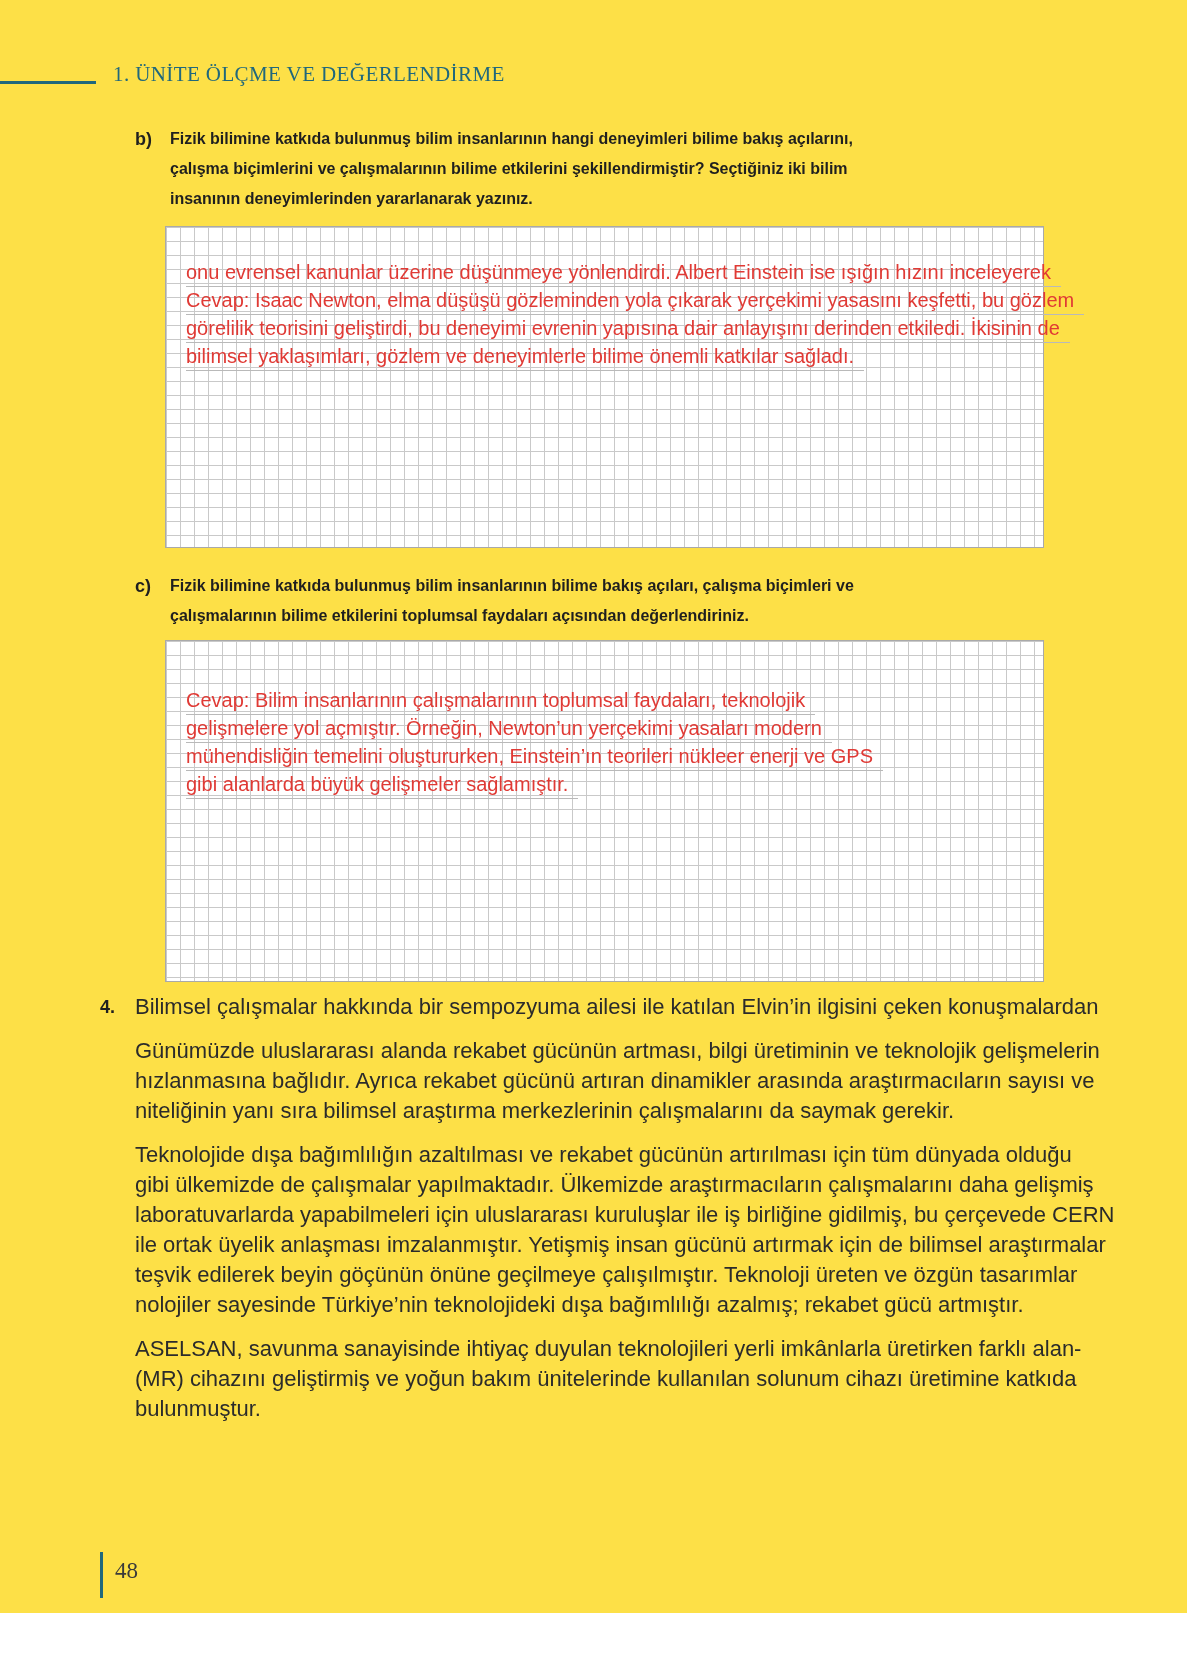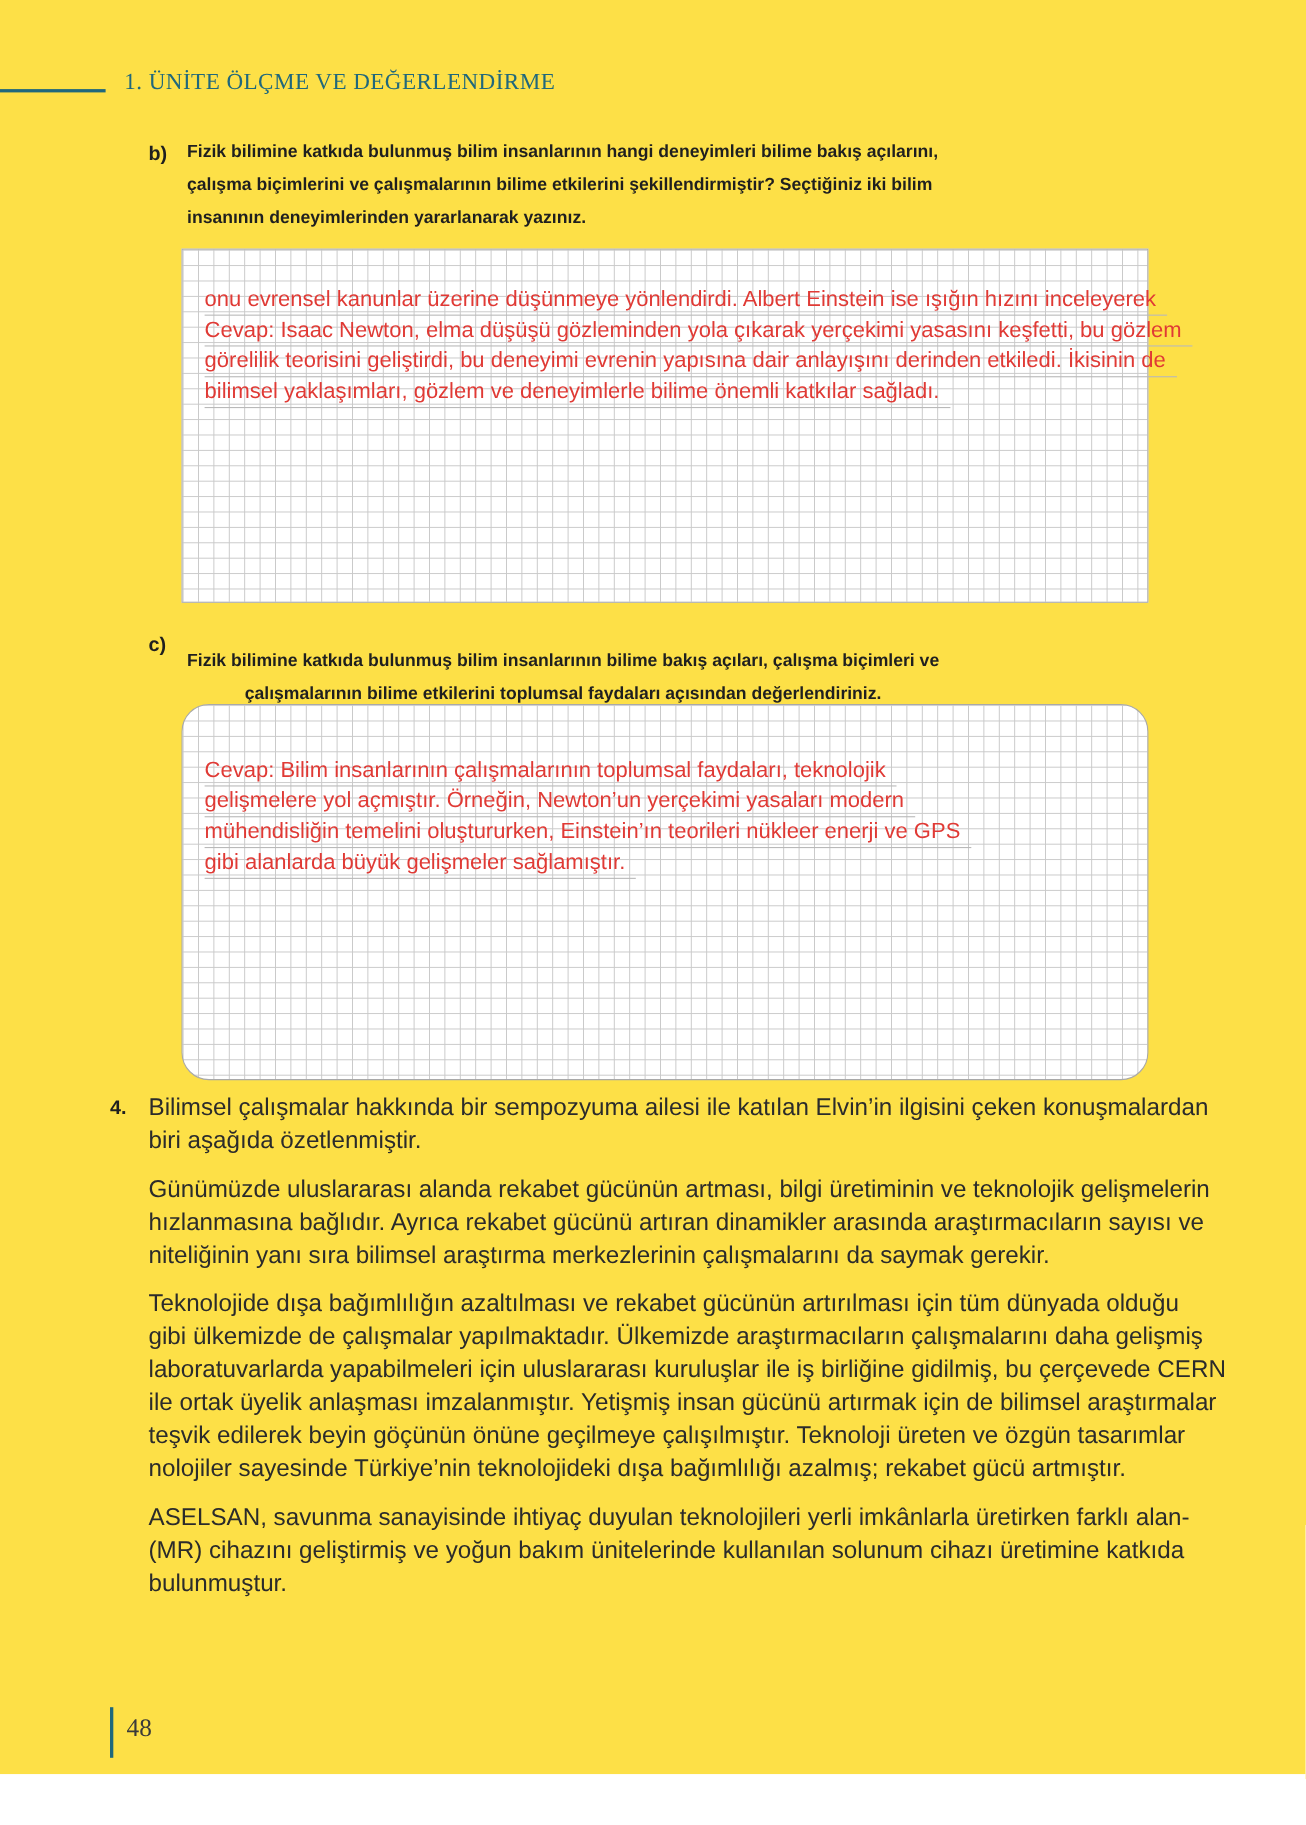--- a/index.html
+++ b/index.html
@@ -38,33 +38,33 @@
     line-height:30px;
   }
   .q-text{
     position:absolute;
     font-size:16px;font-weight:bold;color:var(--text_dark);
   }
   .q-text .line{white-space:nowrap;line-height:30px;}
   .qb-label{left:135px;top:124px;}
   .qb-text{left:170px;top:124px;}
   .qc-label{left:135px;top:571px;}
-  .qc-text{left:170px;top:586px;text-align:center;}
+  .qc-text{left:170px;top:571px;}
   
   .grid-box{
     position:absolute;left:165px;width:877px;
     border:1px solid var(--grid_border);
     background-color:#fff;
     background-image:
       linear-gradient(to right, var(--grid_line) 1px, transparent 1px),
       linear-gradient(to bottom, var(--grid_line) 1px, transparent 1px);
     background-size:14px 14px;
   }
   .grid-box-1{top:226px;height:320px;}
-  .grid-box-2{top:640px;height:340px;border-radius:25px;}
+  .grid-box-2{top:640px;height:340px;}
   
   .answer{
     position:absolute;left:20px;
     color:var(--answer_red);
     font-size:20px;
   }
   .answer-b{top:32px;}
   .answer-c{top:46px;}
   .answer .line{
     box-sizing:border-box;
@@ -135,21 +135,20 @@
         <div class="line">mühendisliğin temelini oluştururken, Einstein’ın teorileri nükleer enerji ve GPS</div>
         <div class="line">gibi alanlarda büyük gelişmeler sağlamıştır.</div>
       </div>
   </div>
 
   <div class="q4">
     <div class="q4-label">4.</div>
     <div class="q4-body">
       <div class="para">
           <div class="line">Bilimsel çalışmalar hakkında bir sempozyuma ailesi ile katılan Elvin’in ilgisini çeken konuşmalardan</div>
-          <div class="line">biri aşağıda özetlenmiştir.</div>
         </div>
       <div class="para">
           <div class="line">Günümüzde uluslararası alanda rekabet gücünün artması, bilgi üretiminin ve teknolojik gelişmelerin</div>
           <div class="line">hızlanmasına bağlıdır. Ayrıca rekabet gücünü artıran dinamikler arasında araştırmacıların sayısı ve</div>
           <div class="line">niteliğinin yanı sıra bilimsel araştırma merkezlerinin çalışmalarını da saymak gerekir.</div>
         </div>
       <div class="para">
           <div class="line">Teknolojide dışa bağımlılığın azaltılması ve rekabet gücünün artırılması için tüm dünyada olduğu</div>
           <div class="line">gibi ülkemizde de çalışmalar yapılmaktadır. Ülkemizde araştırmacıların çalışmalarını daha gelişmiş</div>
           <div class="line">laboratuvarlarda yapabilmeleri için uluslararası kuruluşlar ile iş birliğine gidilmiş, bu çerçevede CERN</div>

